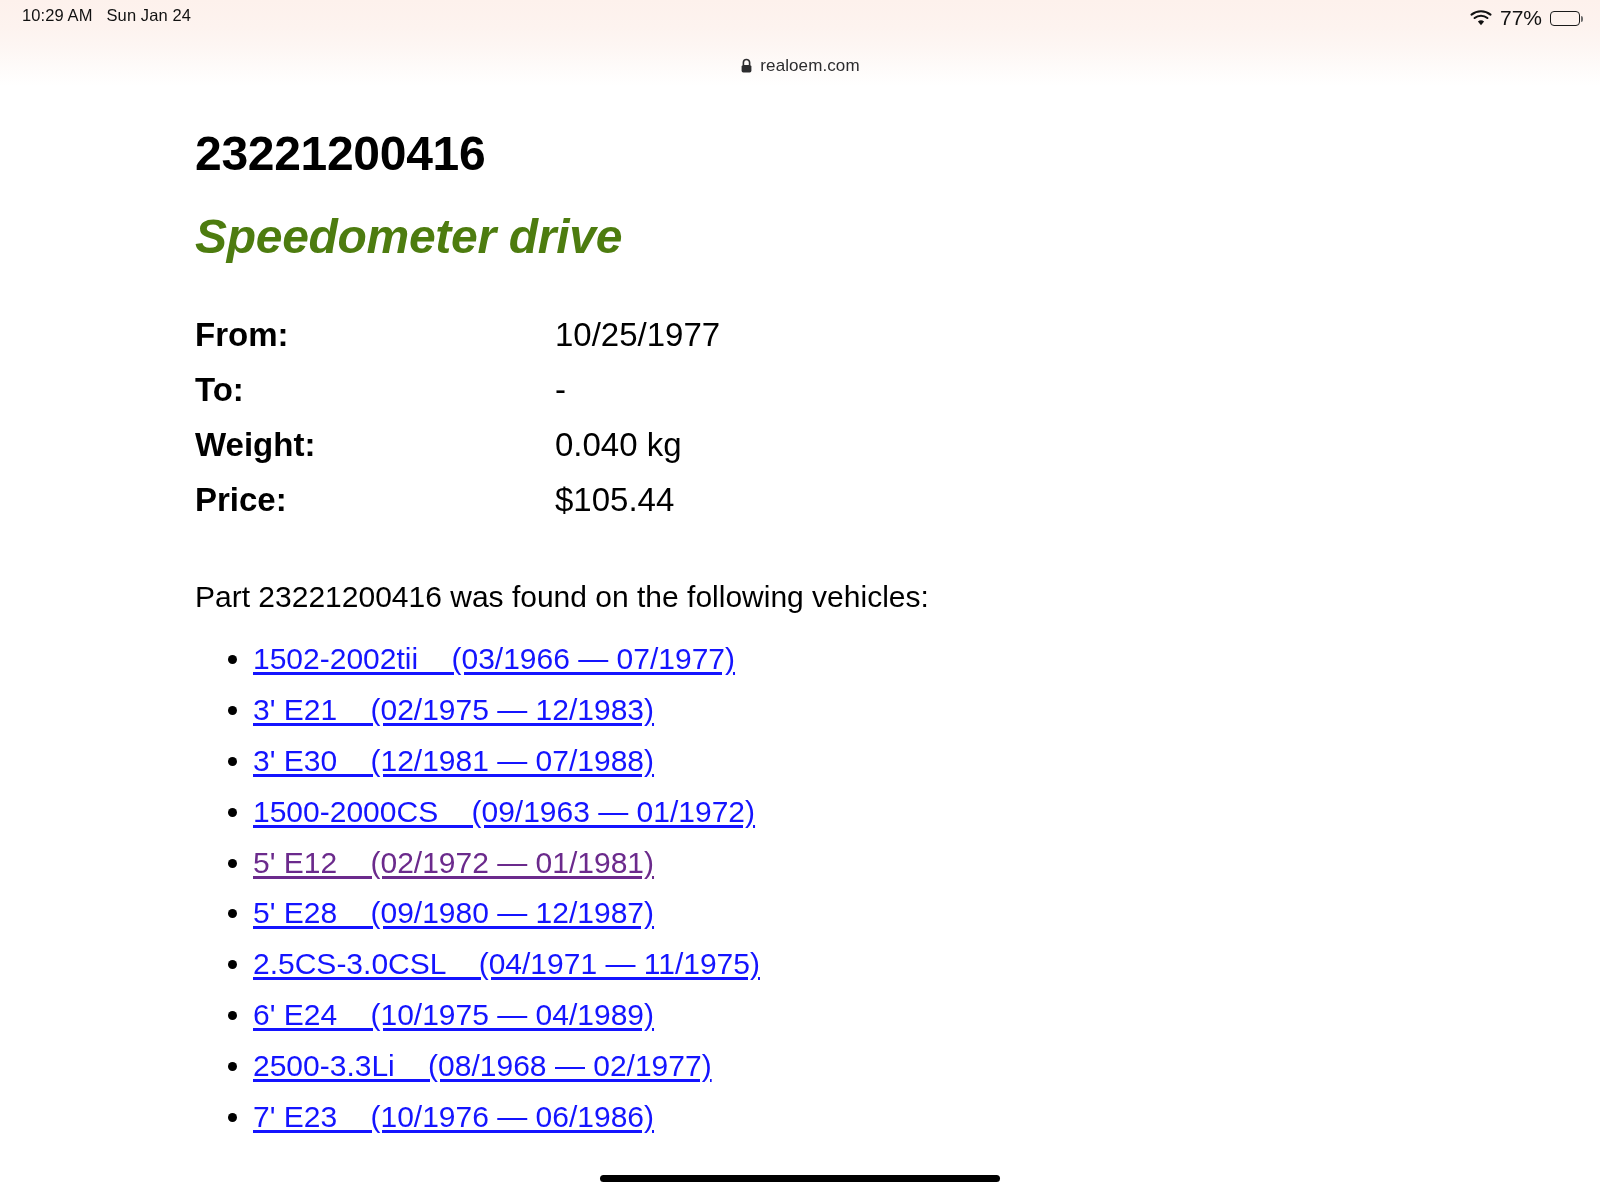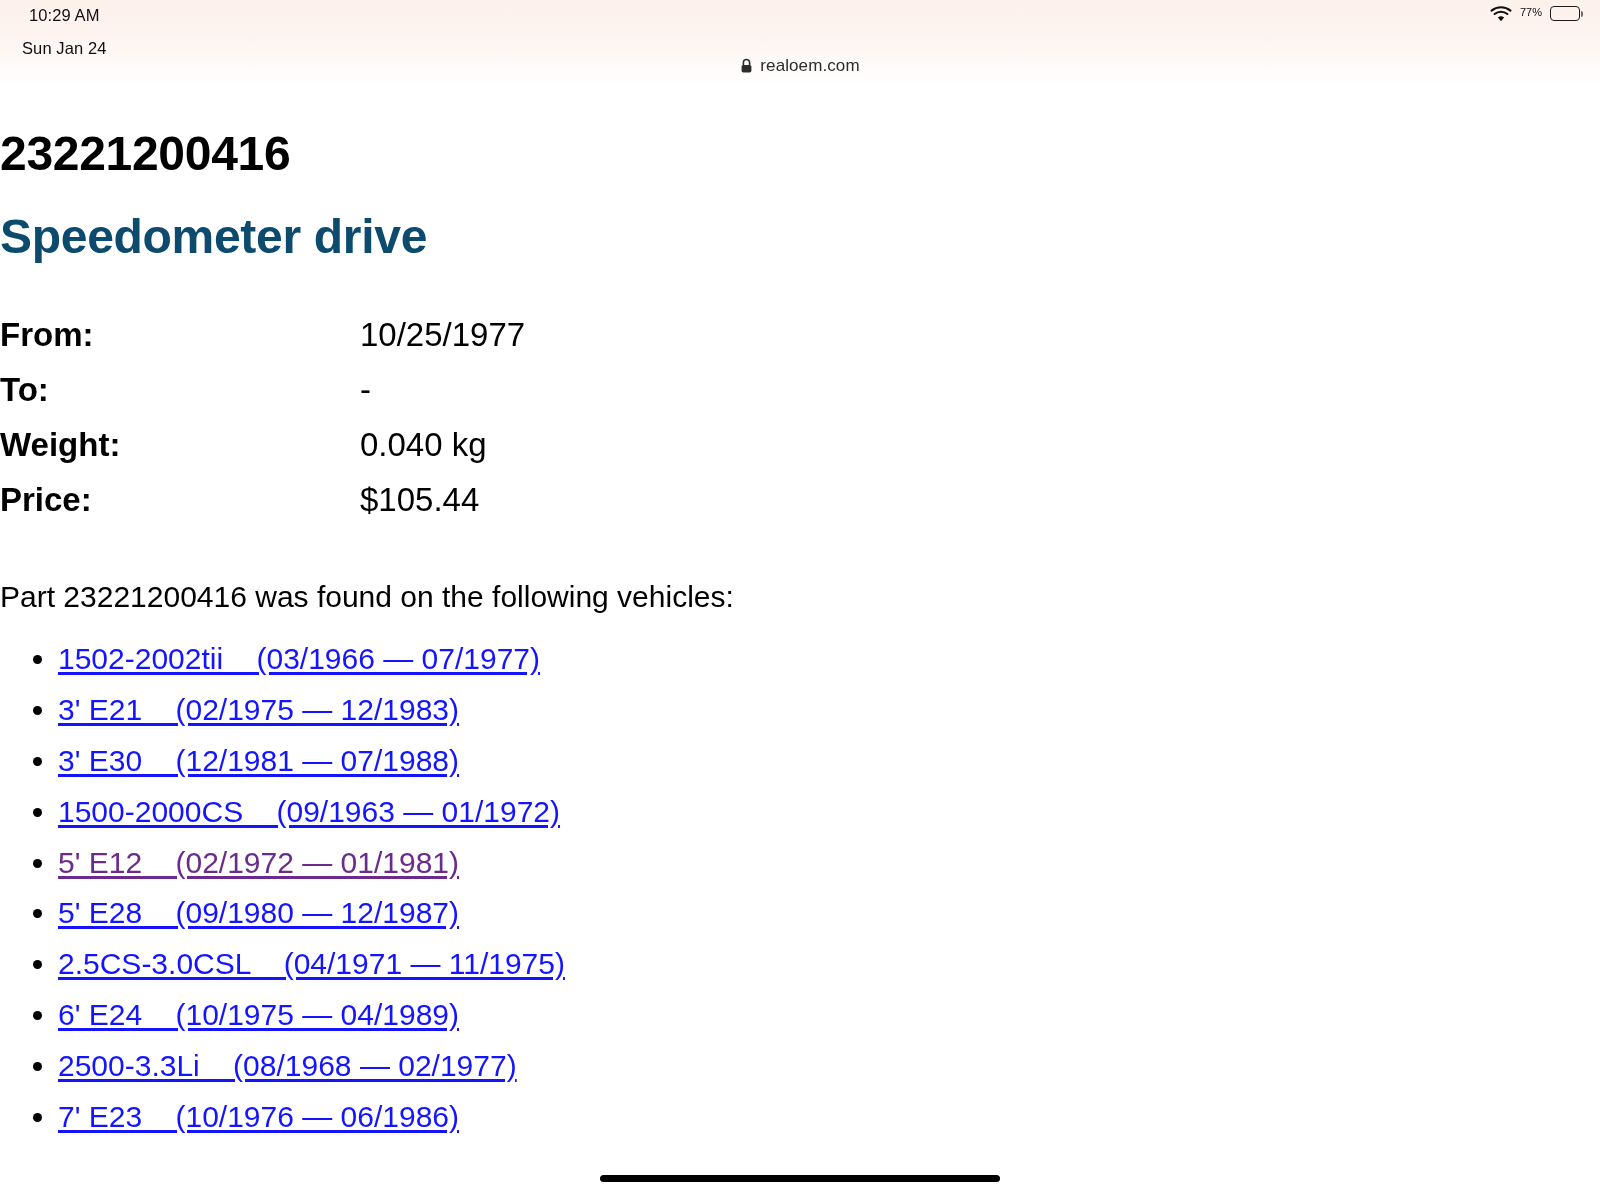--- a/index.html
+++ b/index.html
@@ -22,30 +22,29 @@
     padding: 6px 22px 0 22px;
   }
   .status-left {
     display: flex;
     align-items: center;
     gap: 14px;
     font-size: 16.5px;
     color: #111;
     font-weight: 500;
     letter-spacing: .1px;
-    flex-direction: column;
   }
   .status-right {
     position: absolute;
     right: 20px;
     top: 6px;
     display: flex;
-    align-items: flex-start;
+    align-items: center;
     gap: 8px;
-    font-size: 11px;
+    font-size: 21px;
     color: #111;
     font-weight: 500;
   }
   .wifi-icon { display: inline-block; line-height: 0; }
   .battery {
     position: relative;
     width: 30px;
     height: 15px;
     border: 1.6px solid #1a1a1a;
     border-radius: 4px;
@@ -85,35 +84,37 @@
   }
 
   
   .page {
     padding: 40px 0 0 0;
     background: #fff;
     height: calc(1200px - 46px - 40px);
     position: relative;
   }
   .content {
+    padding-left: 195px;
     padding-right: 60px;
   }
   h1.part-number {
     font-size: 48px;
     font-weight: bold;
     margin: 0 0 0 0;
     color: #000;
     letter-spacing: -0.3px;
   }
   h1.part-name {
     font-size: 48px;
     font-weight: bold;
     margin: 28px 0 0 0;
-    color: #0c4a6e;
+    color: #4d7c0f;
     letter-spacing: -0.3px;
+    font-style: italic;
   }
 
   table.specs {
     margin-top: 44px;
     border-collapse: collapse;
   }
   table.specs td {
     font-size: 33px;
     color: #000;
     padding: 4px 0;

